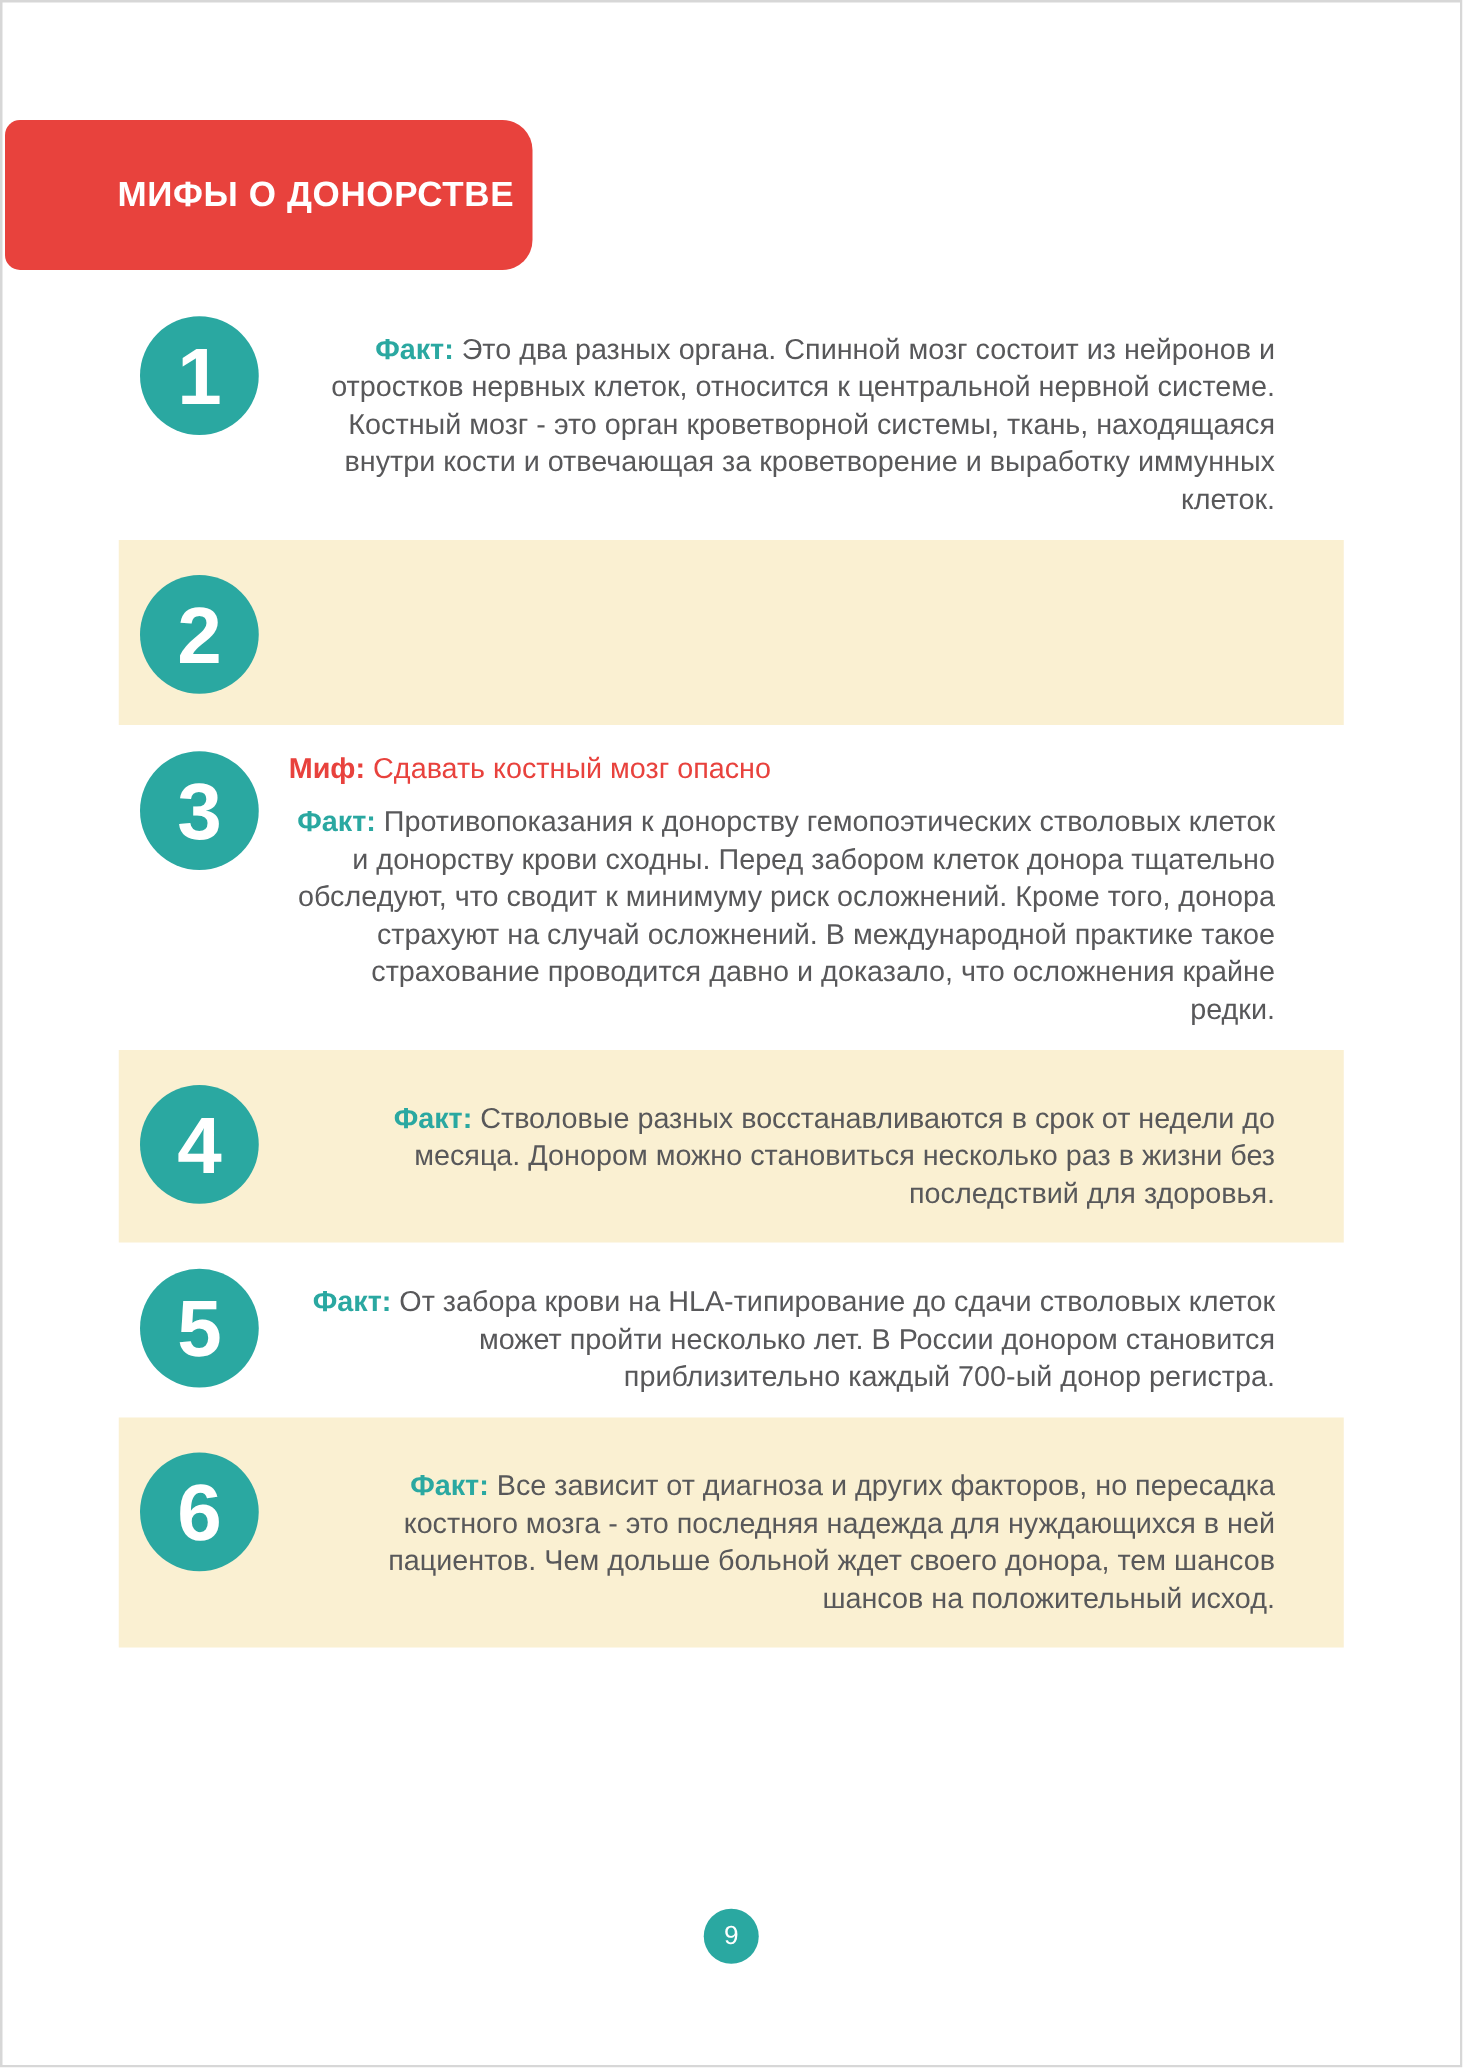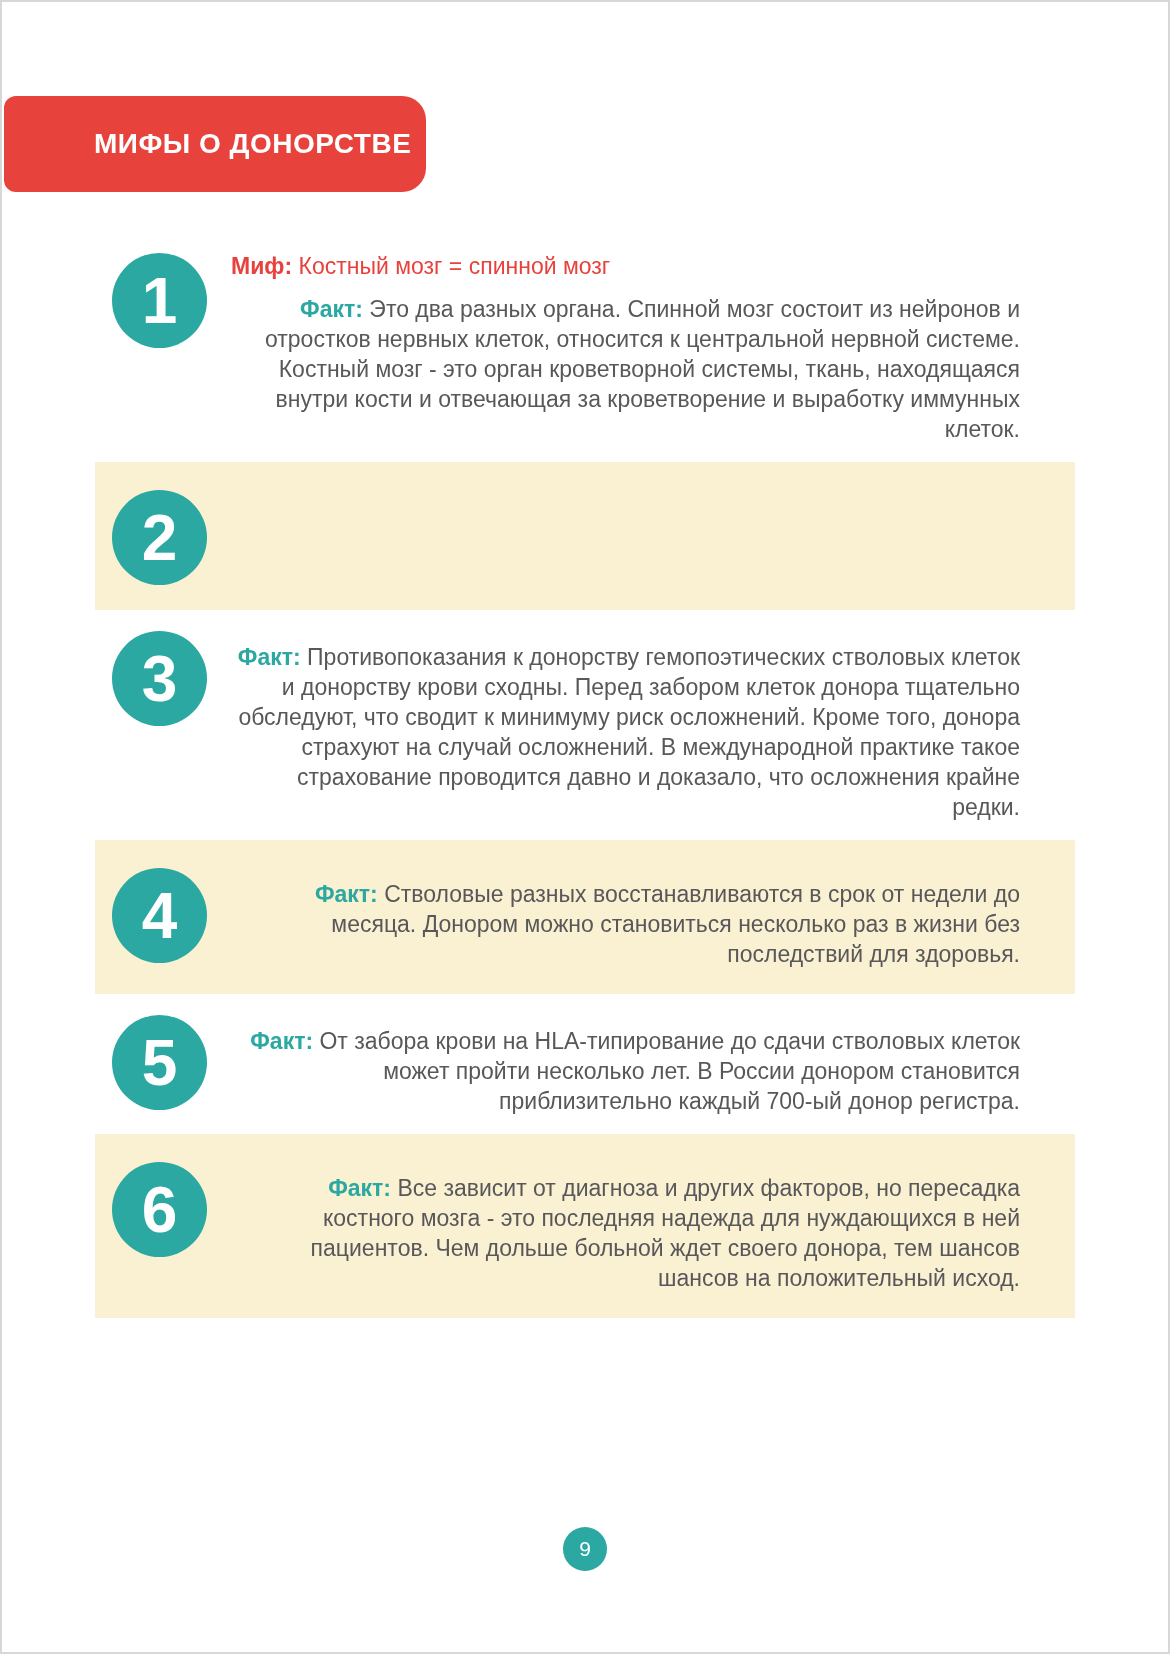--- a/index.html
+++ b/index.html
@@ -18,21 +18,21 @@
     color: #58585a;
     overflow: hidden;
   }
 
   
   .header-banner {
     position: absolute;
     left: 2px;
     top: 94px;
     width: 422px;
-    height: 96px;
+    height: 120px;
     background: var(--red);
     border-radius: 12px 24px 24px 12px;
     display: flex;
     align-items: center;
   }
   .header-banner h1 {
     margin: 0 0 0 90px;
     font-size: 28px;
     font-weight: bold;
     letter-spacing: 0.5px;
@@ -118,36 +118,36 @@
   <div class="header-banner">
     <h1>МИФЫ О ДОНОРСТВЕ</h1>
   </div>
 
   <div class="myths-list" id="myths-container">
     <section class="myth-item">
       <div class="num-circle">
         <span class="num">1</span>
       </div>
       <div class="texts">
-        <p class="myth-line"><strong class="myth-label">Миф:</strong> <span class="myth-text">Костный мозг = спинной мозг</span></p>
         <p class="fact-line"><strong class="fact-label">Факт:</strong> <span class="fact-text">Это два разных органа. Спинной мозг состоит из нейронов и отростков нервных клеток, относится к центральной нервной системе. Костный мозг - это орган кроветворной системы, ткань, находящаяся внутри кости и отвечающая за кроветворение и выработку иммунных клеток.</span></p>
       </div>
     </section>
 
     <section class="myth-item highlighted">
       <div class="num-circle">
         <span class="num">2</span>
       </div>
     </section>
 
     <section class="myth-item">
       <div class="num-circle">
         <span class="num">3</span>
       </div>
       <div class="texts">
+        <p class="myth-line"><strong class="myth-label">Миф:</strong> <span class="myth-text">Сдавать костный мозг опасно</span></p>
         <p class="fact-line"><strong class="fact-label">Факт:</strong> <span class="fact-text">Противопоказания к донорству гемопоэтических стволовых клеток и донорству крови сходны. Перед забором клеток донора тщательно обследуют, что сводит к минимуму риск осложнений. Кроме того, донора страхуют на случай осложнений. В международной практике такое страхование проводится давно и доказало, что осложнения  крайне редки.</span></p>
       </div>
     </section>
 
     <section class="myth-item highlighted">
       <div class="num-circle">
         <span class="num">4</span>
       </div>
       <div class="texts">
         <p class="fact-line"><strong class="fact-label">Факт:</strong> <span class="fact-text">Стволовые разных восстанавливаются в срок от недели до месяца. Донором можно становиться несколько раз в жизни без последствий для здоровья.</span></p>

